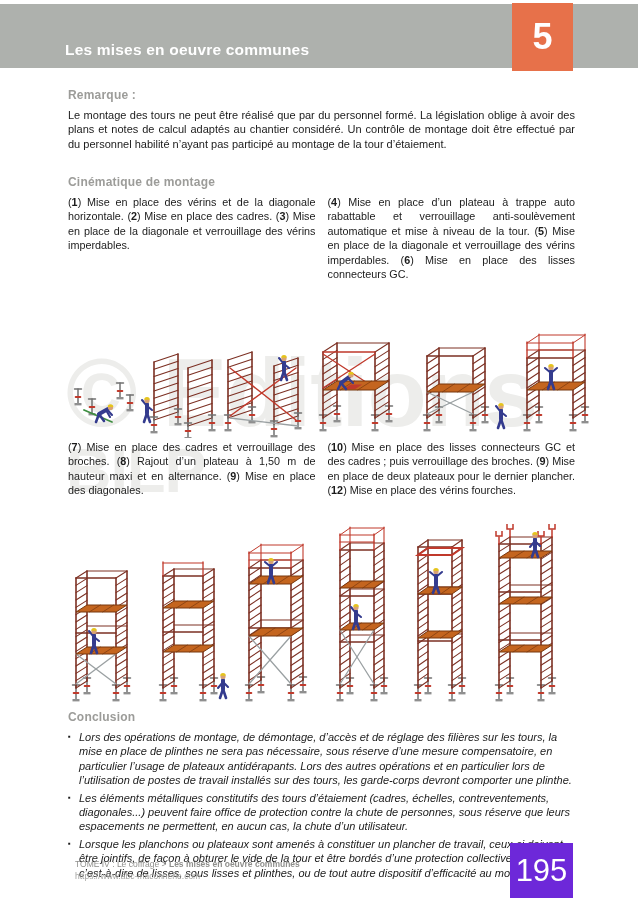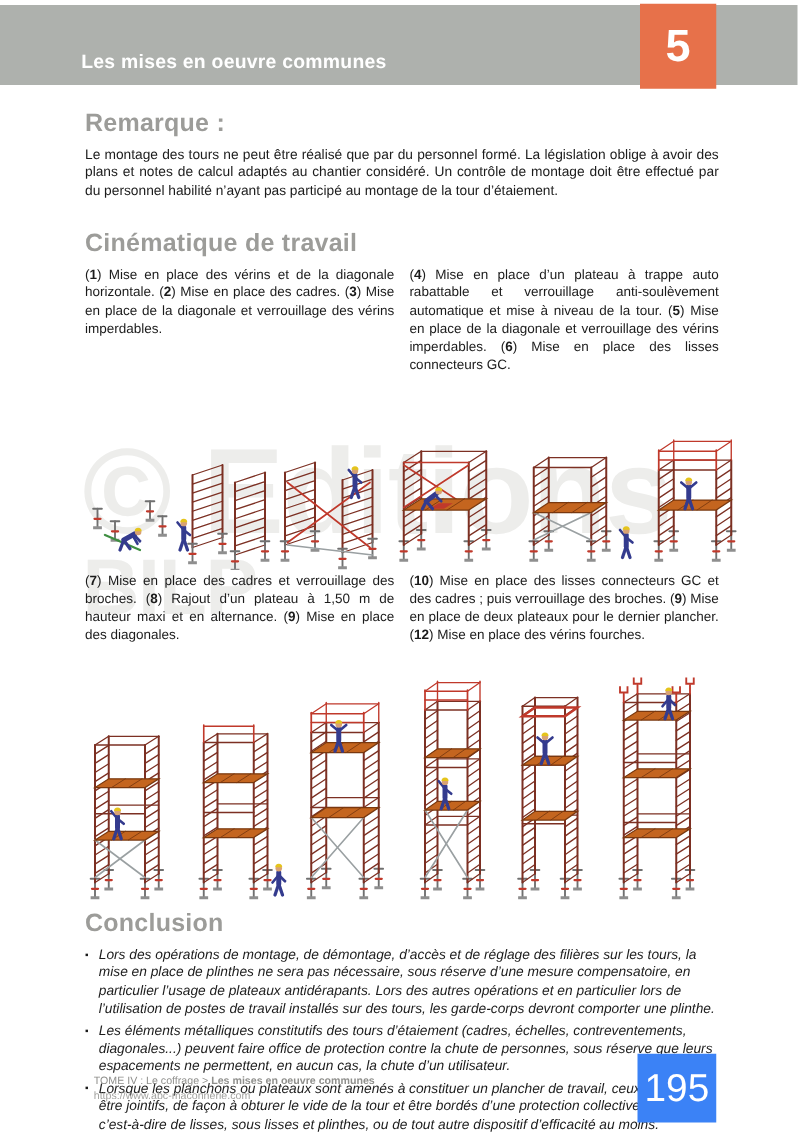--- a/index.html
+++ b/index.html
@@ -12,36 +12,36 @@
   .watermark .wm2{font-size:63px;}
   
   .chapter-bar{position:absolute;left:0;top:4px;width:638px;height:64px;background:#aeb1ad;z-index:2;}
   .chapter-title{position:absolute;left:65px;bottom:9px;color:#ffffff;font-weight:bold;
                  font-size:15.5px;letter-spacing:0.2px;}
   .chapter-num{position:absolute;left:512px;top:3px;width:61px;height:68px;background:#e7714a;
                z-index:3;display:flex;align-items:center;justify-content:center;
                color:#fff;font-size:36px;font-weight:bold;}
   
   main{position:absolute;top:0;left:0;right:0;z-index:1;padding:88px 65px 0 68px;}
-  h2.section{font-size:20px;color:#9c9c99;font-weight:bold;margin:0 0 6px 0;letter-spacing:0.2px;}
+  h2.section{font-size:12px;color:#9c9c99;font-weight:bold;margin:0 0 6px 0;letter-spacing:0.2px;}
   .remark-body{margin:0 0 24px 0;font-size:11px;line-height:14.3px;text-align:justify;}
   .steps-grid{display:grid;grid-template-columns:1fr 1fr;column-gap:18px;
               font-size:10.8px;line-height:14.5px;text-align:justify;margin:0 0 10px 0;gap:12px;}
   .steps-grid p{margin:0;}
   .illus-row{display:flex;align-items:flex-end;justify-content:space-between;}
   .row1{height:146px;margin:0 -38px 2px 2px;}
   .row2{height:198px;margin:12px 8px 2px 2px;}
   .illus{flex:0 0 auto;line-height:0;}
   .bullets{list-style:none;margin:4px 0 0 0;padding:0;font-size:11px;line-height:14.4px;font-style:italic;}
   .bullets li{position:relative;padding-left:11px;margin-bottom:3px;}
   .bullets li::before{content:"▪";position:absolute;left:0;top:0;font-size:8px;color:#1b1b1b;}
   
   .footer-breadcrumb{position:absolute;left:75px;top:859px;font-size:8.5px;color:#8f8f8c;z-index:1;}
   .footer-url{position:absolute;left:75px;top:871px;font-size:8.5px;color:#a3a3a0;z-index:1;}
-  .page-num-box{position:absolute;left:510px;top:843px;width:63px;height:55px;background:#3b82f6;
+  .page-num-box{position:absolute;left:510px;top:843px;width:63px;height:55px;background:#6d28d9;
                 z-index:1;display:flex;align-items:center;justify-content:center;
                 color:#ffffff;font-size:31px;}
   b{font-weight:bold;}
 </style>
 </head>
 <body>
 
 <div class="page">
 
   <div class="watermark">
@@ -51,21 +51,21 @@
 
   <div class="chapter-bar">
     <span class="chapter-title">Les mises en oeuvre communes</span>
   </div>
   <div class="chapter-num">5</div>
 
   <main>
     <h2 class="section">Remarque :</h2>
     <p class="remark-body">Le montage des tours ne peut être réalisé que par du personnel formé. La législation oblige à avoir des plans et notes de calcul adaptés au chantier considéré. Un contrôle de montage doit être effectué par du personnel habilité n’ayant pas participé au montage de la tour d’étaiement.</p>
 
-    <h2 class="section">Cinématique de travail</h2>
+    <h2 class="section">Cinématique de montage</h2>
     <div class="steps-grid">
       <p>(<b>1</b>) Mise en place des vérins et de la diagonale horizontale. (<b>2</b>) Mise en place des cadres. (<b>3</b>) Mise en place de la diagonale et verrouillage des vérins imperdables.</p>
       <p>(<b>4</b>) Mise en place d’un plateau à trappe auto rabattable et verrouillage anti-soulèvement automatique et mise à niveau de la tour. (<b>5</b>) Mise en place de la diagonale et verrouillage des vérins imperdables. (<b>6</b>) Mise en place des lisses connecteurs GC.</p>
     </div>
 
     <div class="illus-row row1">
       <span class="illus"><svg width="64" height="102" viewBox="0 0 64 102" xmlns="http://www.w3.org/2000/svg">
             <line x1="8" y1="53" x2="8" y2="68" stroke="#707070" stroke-width="1.5" stroke-linecap="round"></line>
             <line x1="4.5" y1="53" x2="11.5" y2="53" stroke="#707070" stroke-width="1.5" stroke-linecap="round"></line>
             <rect x="4.5" y="67" width="7" height="2.4" fill="#8f8f8f"></rect>

